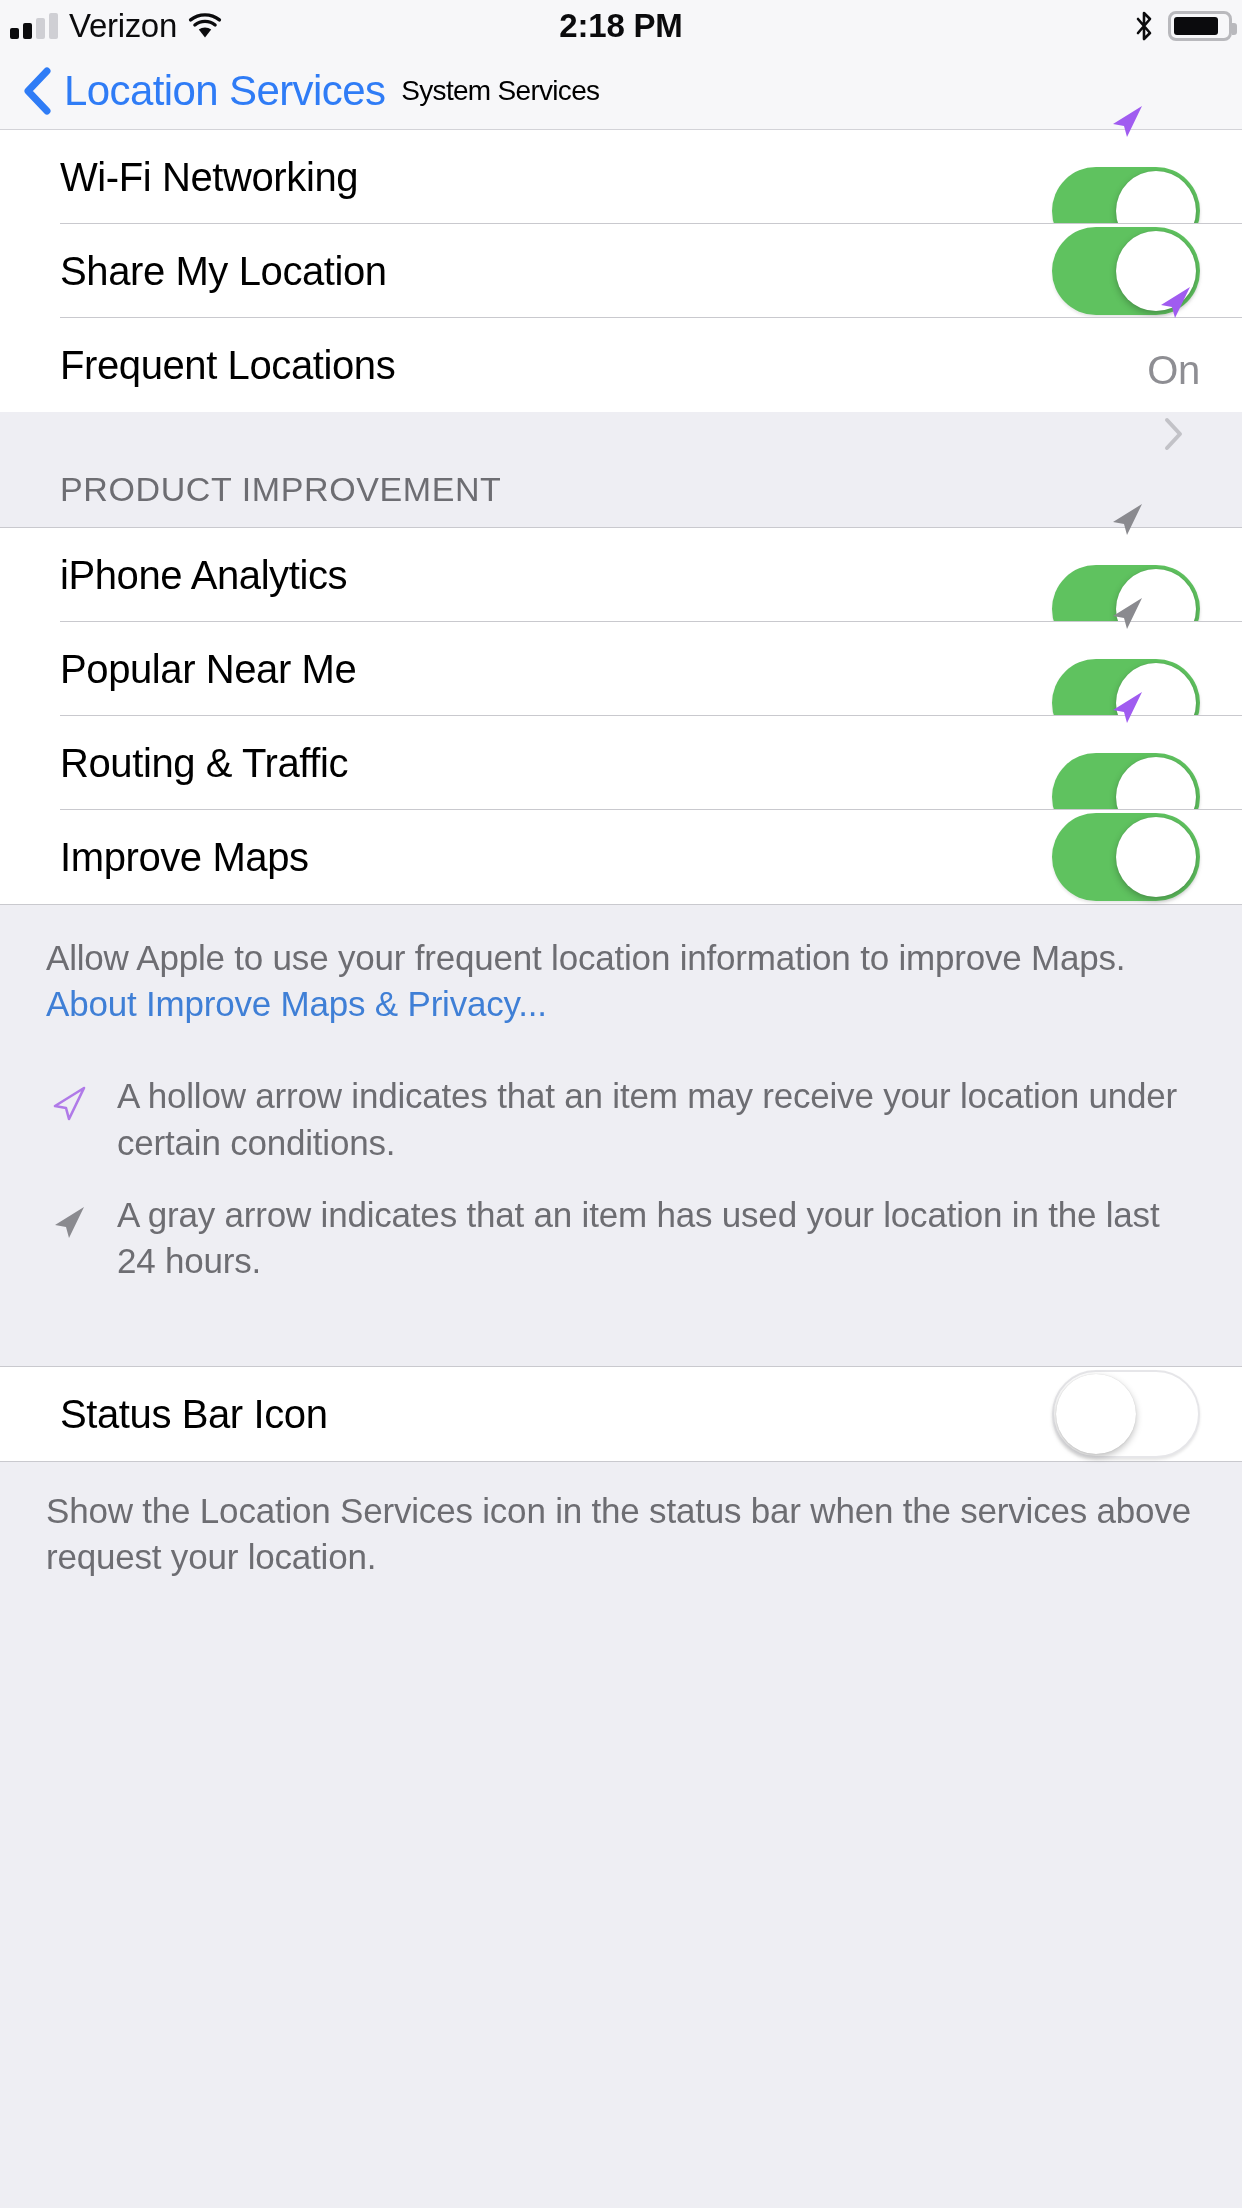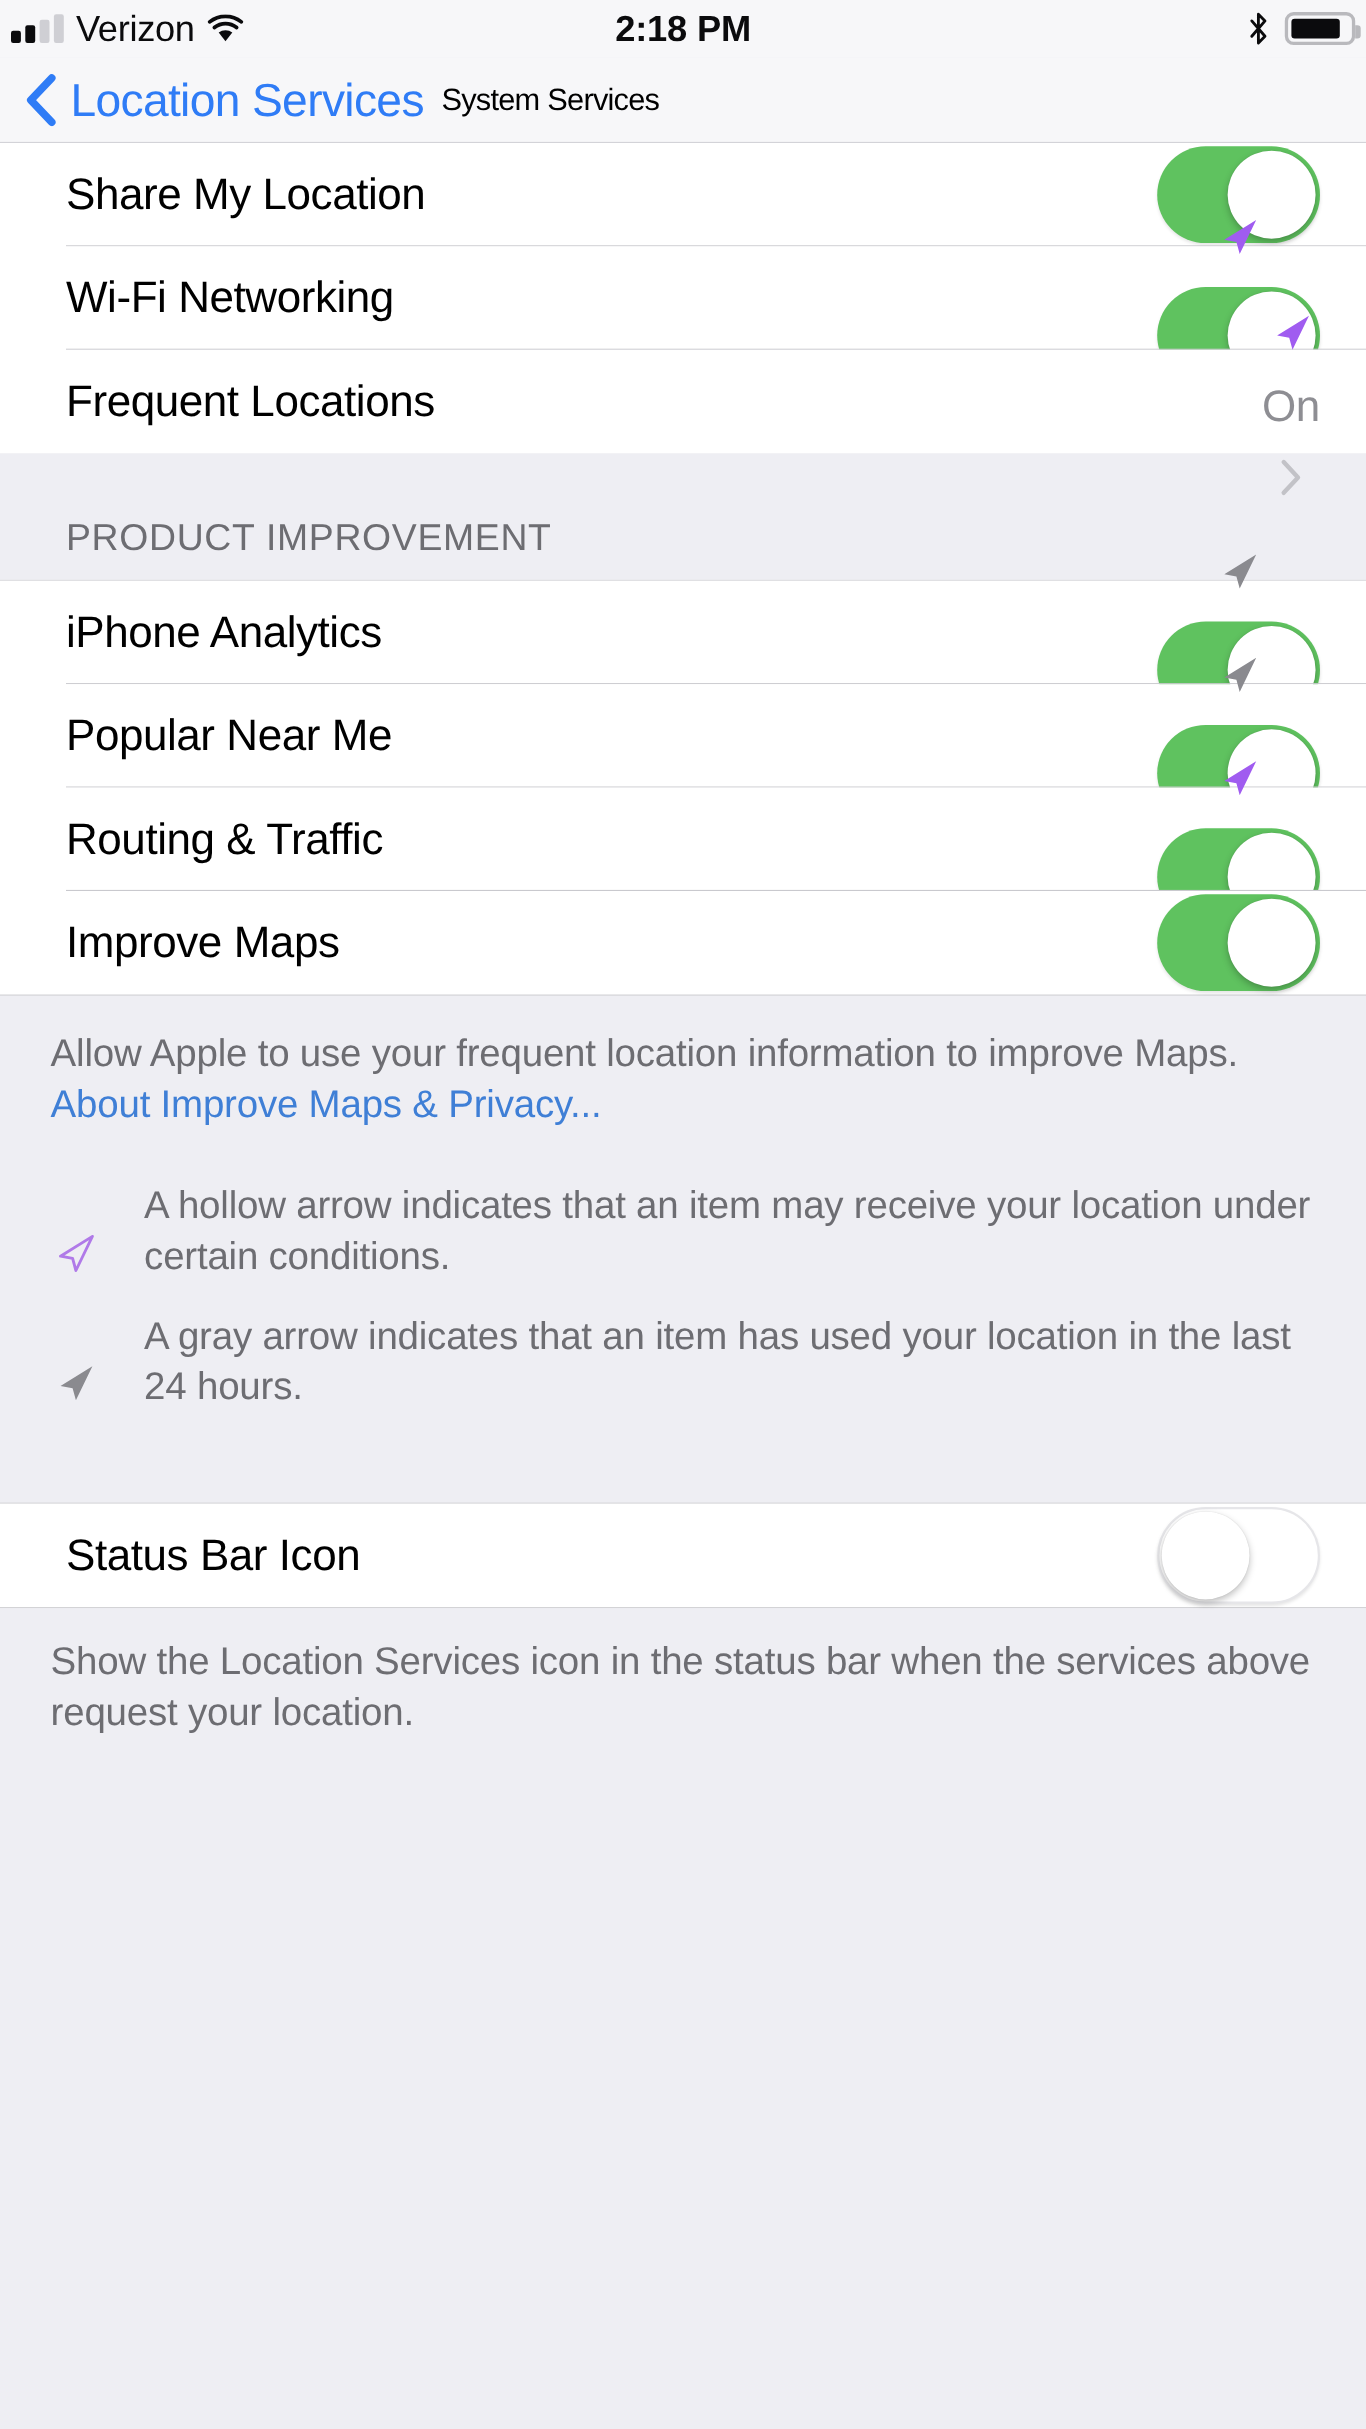--- a/index.html
+++ b/index.html
@@ -115,21 +115,21 @@
   .footer{
     background:#eeeef3;
     padding:30px 46px 0 46px;
     font-size:35px; line-height:1.32;
     color:#6d6d72; letter-spacing:-0.2px;
   }
   .footer a{ color:#3f7fd6; text-decoration:none; }
 
   .legend{ background:#eeeef3; padding:46px 46px 0 46px; }
   .legend-item{
-    display:flex; align-items:flex-end; gap:39px;
+    display:flex; align-items:flex-start; gap:25px;
     margin-bottom:26px;
   }
   .legend-item .ic{ flex:none; width:46px; padding-top:8px; }
   .legend-text{
     font-size:35px; line-height:1.32; color:#6d6d72;
     letter-spacing:-0.2px;
   }
   .legend-spacer{ background:#eeeef3; }
 </style>
 </head>
@@ -169,35 +169,35 @@
       <path d="M25 4 L6 24 L25 44" stroke="#2f7cf6" stroke-width="7" fill="none" stroke-linecap="round" stroke-linejoin="round"></path>
     </svg>
     <span class="back-label">Location Services</span>
   </div>
   <span class="nav-title">System Services</span>
 </div>
 
 <div class="group">
 
   <div class="row">
+    <span class="row-label">Wi-Fi Networking</span>
+    <div class="row-right">
+      <svg class="loc-arrow" viewBox="0 0 44 44">
+        <path d="M38 7 L9 25 L20 27 L23 38 Z" fill="#a05cf0"></path>
+      </svg>
+      <div class="switch on">
+          <div class="knob"></div>
+        </div>
+    </div>
+    <div class="sep"></div>
+  </div>
+
+  <div class="row">
     <span class="row-label">Share My Location</span>
     <div class="row-right">
-      <div class="switch on">
-          <div class="knob"></div>
-        </div>
-    </div>
-    <div class="sep"></div>
-  </div>
-
-  <div class="row">
-    <span class="row-label">Wi-Fi Networking</span>
-    <div class="row-right">
-      <svg class="loc-arrow" viewBox="0 0 44 44">
-        <path d="M38 7 L9 25 L20 27 L23 38 Z" fill="#a05cf0"></path>
-      </svg>
       <div class="switch on">
           <div class="knob"></div>
         </div>
     </div>
     <div class="sep"></div>
   </div>
 
   <div class="row last">
     <span class="row-label">Frequent Locations</span>
     <div class="row-right">

